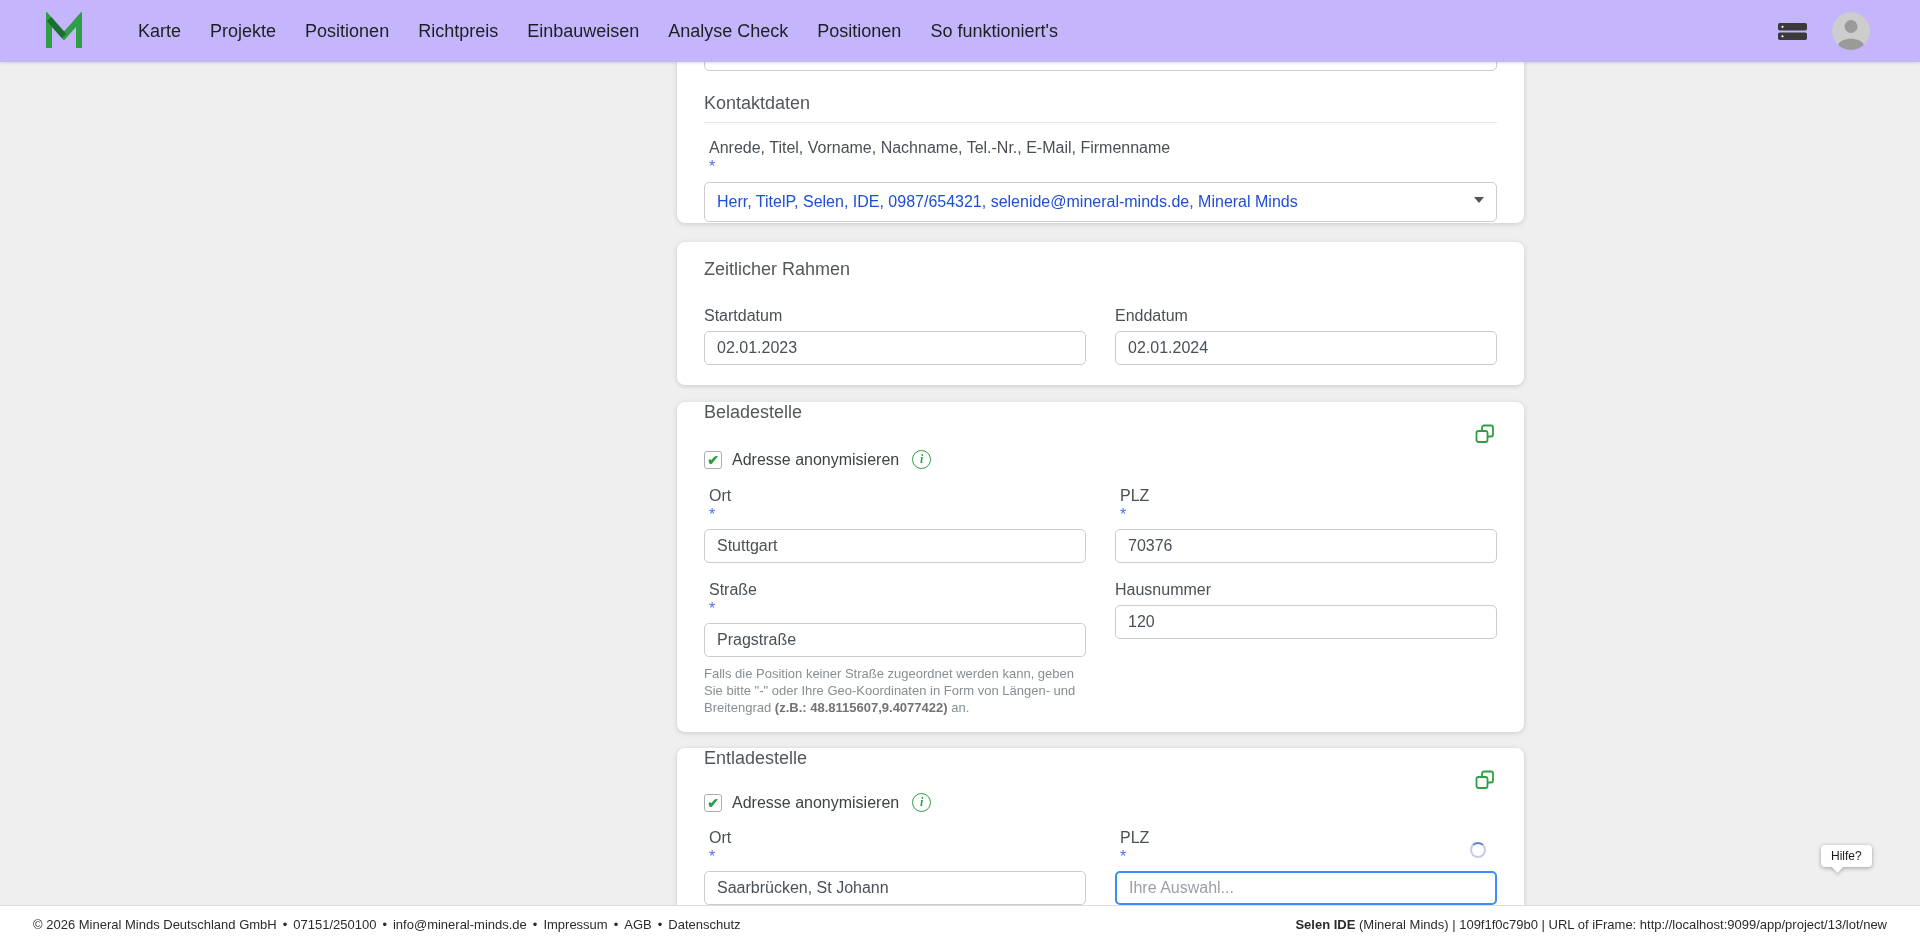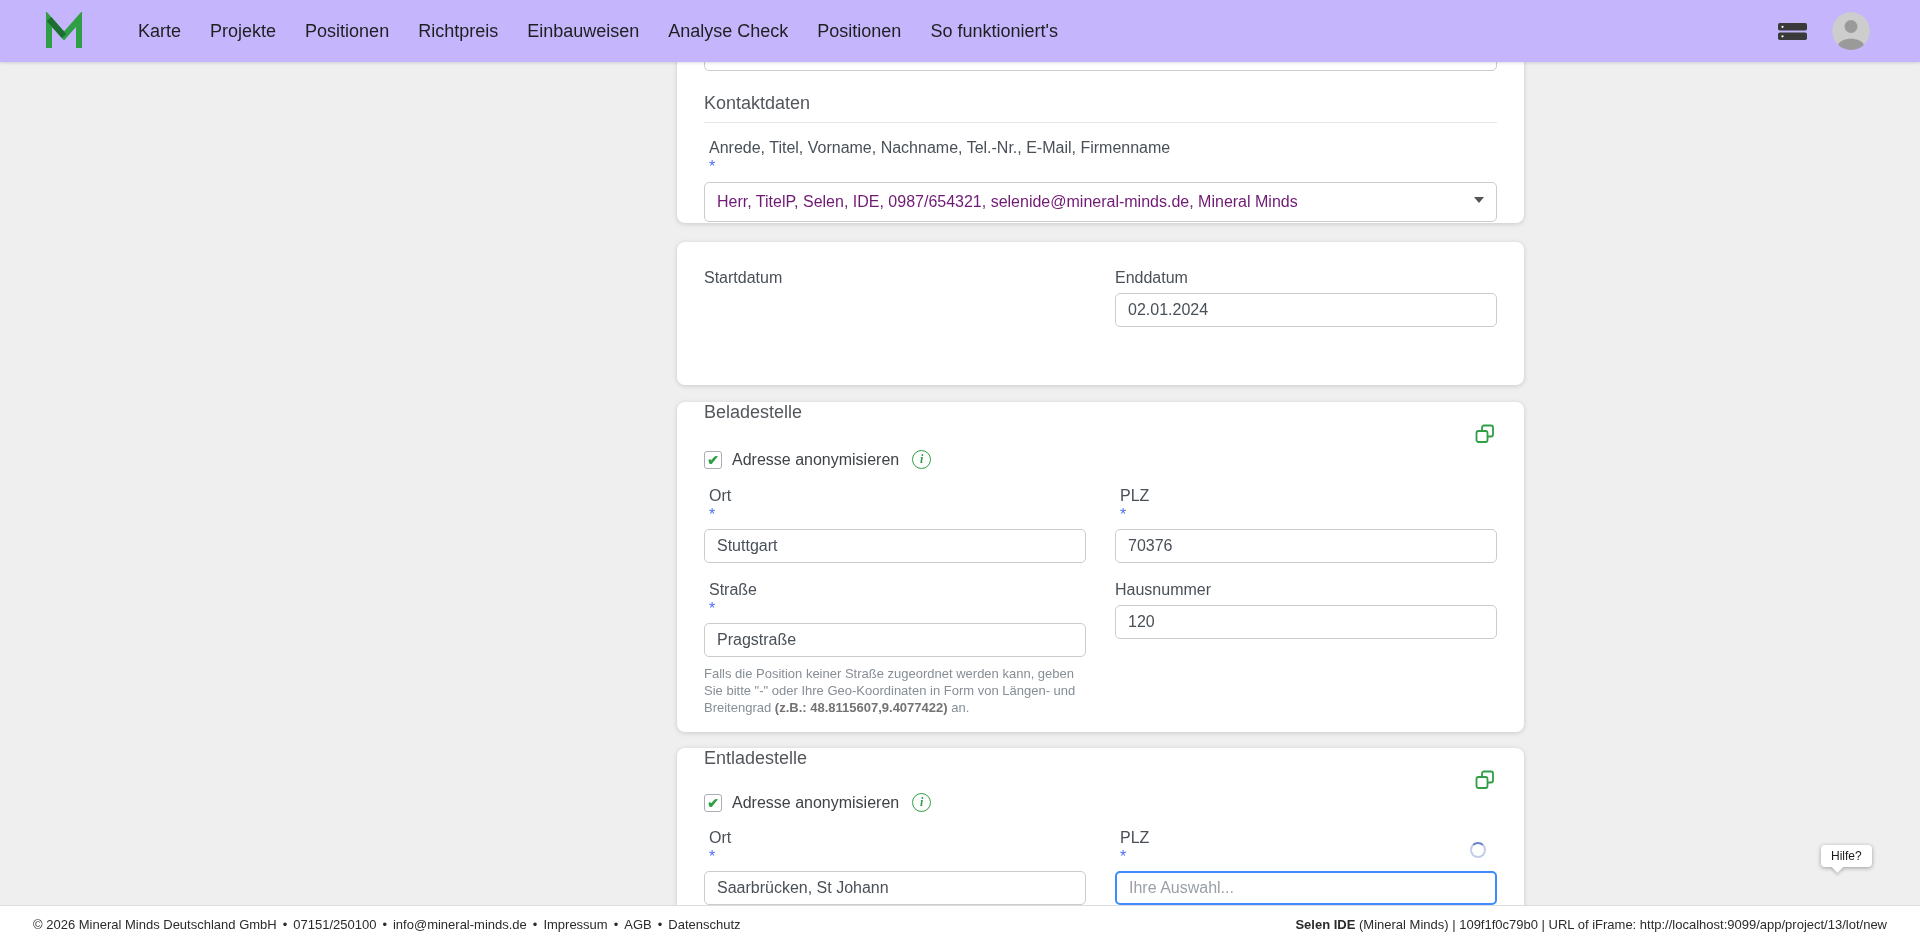--- a/index.html
+++ b/index.html
@@ -52,21 +52,21 @@
     width:100%; height:34px; border:1px solid #ccc; border-radius:5px;
     padding:0 12px; font-size:16px; color:#495057; background:#fff;
     font-family:inherit; outline:none;
   }
   .ipt::placeholder { color:#9aa0a6; }
   .stub-input { margin-top:74px; display:block; }
 
   .select {
     position:relative; height:40px; border:1px solid #ccc; border-radius:5px;
     display:flex; align-items:center; padding:0 36px 0 12px;
-    font-size:16px; color:#701a75; margin-top:6px; cursor:pointer; background:#fff;
+    font-size:16px; color:#1d4ed8; margin-top:6px; cursor:pointer; background:#fff;
     white-space:nowrap; overflow:hidden;
   }
   .caret {
     position:absolute; right:12px; top:14px; width:0; height:0;
     border-left:5px solid transparent; border-right:5px solid transparent;
     border-top:6px solid #555;
   }
 
   .row2 { display:grid; grid-template-columns:1fr 1fr; column-gap:29px; }
   .card1 .label-row { margin-top:15px; }
@@ -179,25 +179,27 @@
       <span class="field-label">Anrede, Titel, Vorname, Nachname, Tel.-Nr., E-Mail, Firmenname</span>
       <span class="req">*</span>
     </div>
     <div class="select">
       <span>Herr, TitelP, Selen, IDE, 0987/654321, selenide@mineral-minds.de, Mineral Minds</span>
       <span class="caret"></span>
     </div>
   </section>
 
   <section class="card card2">
+    <h3 class="card-title">Zeitlicher Rahmen</h3>
     <div class="row2">
       <div class="field">
         <div class="label-row">
             <span class="field-label">Startdatum</span>
           </div>
+        <input class="ipt" value="02.01.2023" style="">
       </div>
       <div class="field">
         <div class="label-row">
             <span class="field-label">Enddatum</span>
           </div>
         <input class="ipt" value="02.01.2024" style="">
       </div>
     </div>
   </section>
 

